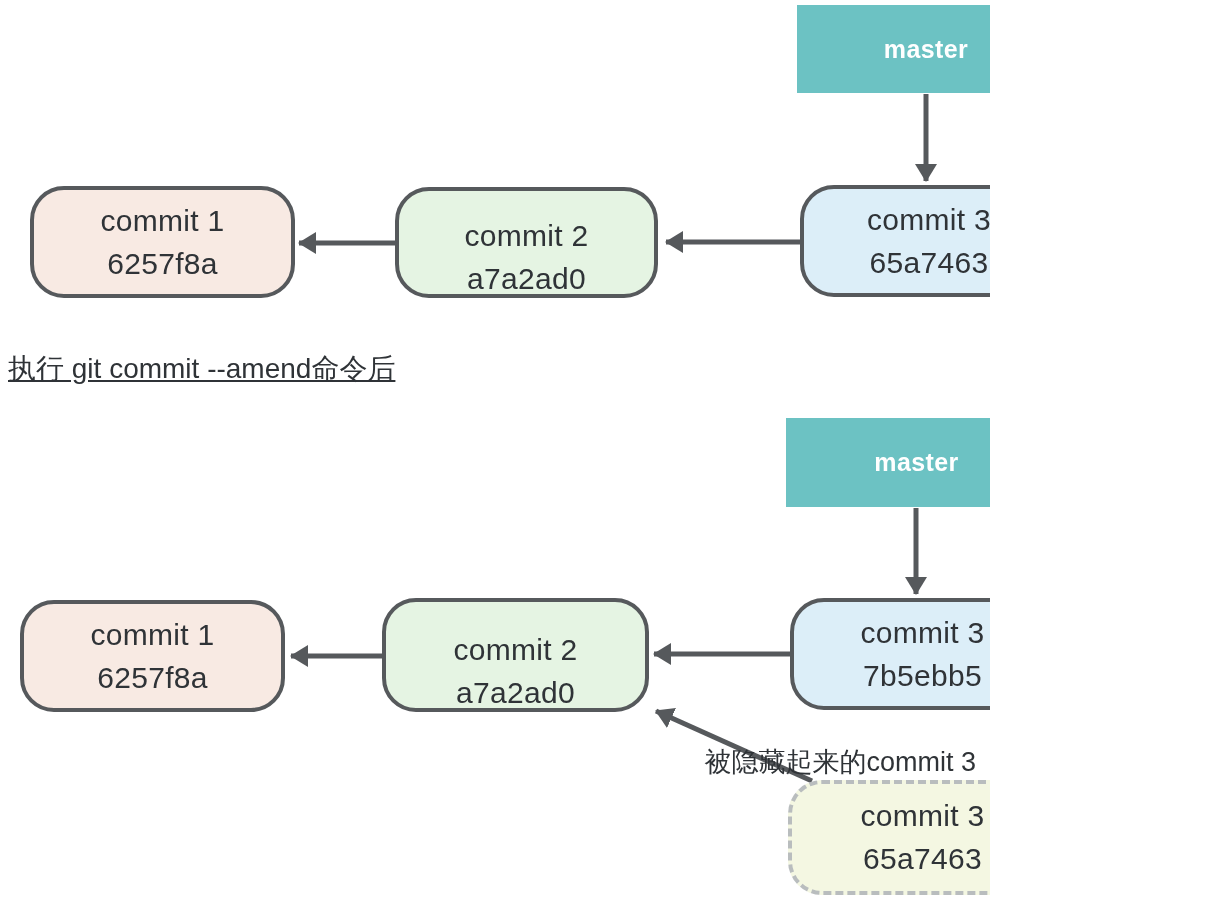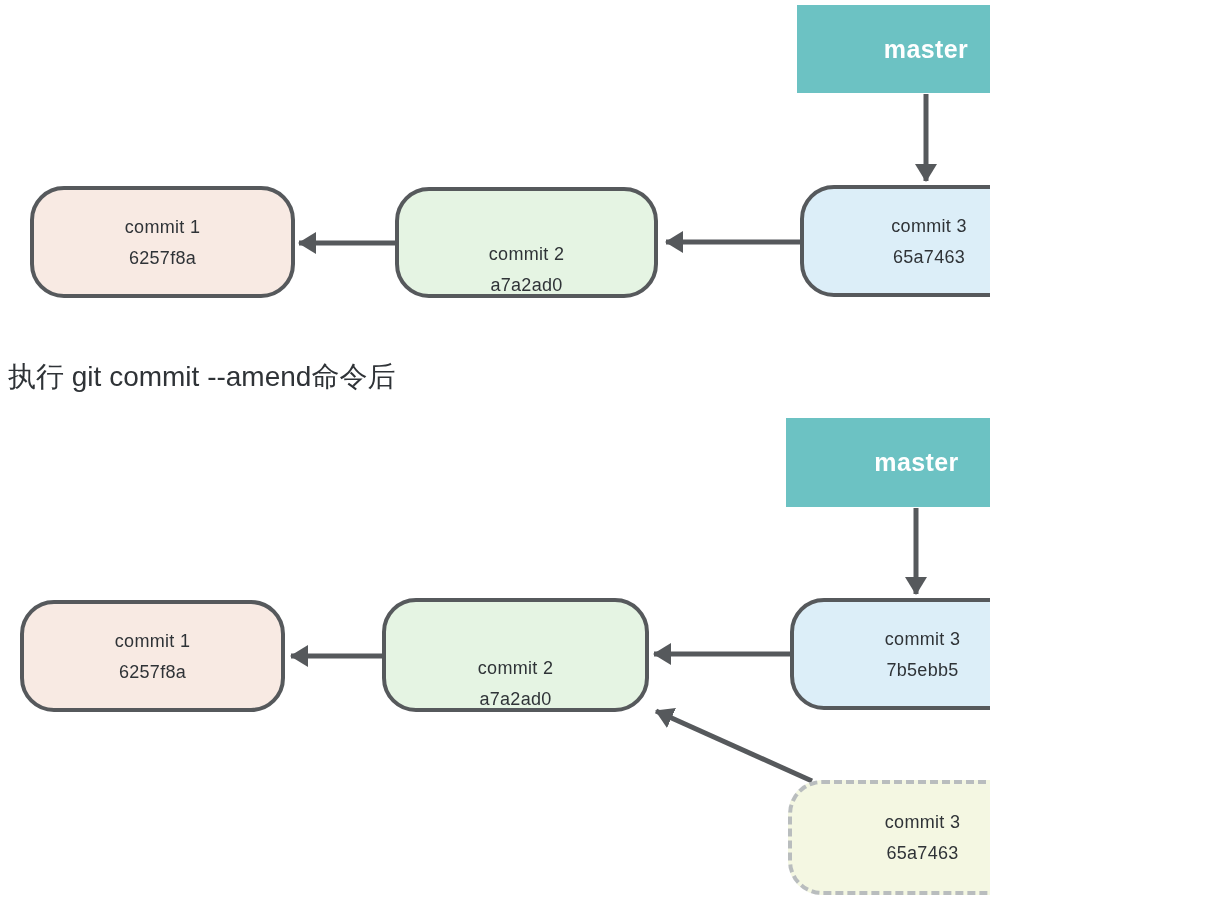--- a/index.html
+++ b/index.html
@@ -12,21 +12,21 @@
     overflow:hidden;
   }
   *{box-sizing:border-box;}
   .node{
     position:absolute;
     border:4px solid var(--line,#56595c);
     border-radius:34px;
     display:flex;flex-direction:column;
     align-items:center;justify-content:center;
     gap:13px;
-    font-size:18px;
+    font-size:30px;
     letter-spacing:0.3px;
   }
   .node .line1,.node .line2{line-height:1;}
   .fill-pink{background:var(--pink,#f8eae3);}
   .fill-green{background:var(--green,#e5f4e3);justify-content:flex-end;}
   .fill-blue{background:var(--blue,#dceef8);}
   .fill-yellow{background:var(--yellow,#f4f7e2);}
   .dashed{
     border:4px dashed var(--dash,#b9bdbe);
   }
@@ -94,40 +94,41 @@
   <div class="node fill-green" style="left:395px;top:187px;width:263px;height:111px;">
     <span class="line1">commit 2</span>
     <span class="line2">a7a2ad0</span>
   </div>
 
   <div class="node fill-blue" style="left:800px;top:185px;width:258px;height:112px;">
     <span class="line1">commit 3</span>
     <span class="line2">65a7463</span>
   </div>
 
-  <div class="caption" style="left:8px;top:358px;">执行 git commit --amend命令后</div>
+  <div class="caption" style="left:8px;top:350px;text-decoration:underline;">执行 git commit --amend命令后</div>
 
   <div class="branch" style="left:786px;top:418px;width:261px;height:89px;">
     <span>master</span>
   </div>
 
   <div class="node fill-pink" style="left:20px;top:600px;width:265px;height:112px;">
     <span class="line1">commit 1</span>
     <span class="line2">6257f8a</span>
   </div>
 
   <div class="node fill-green" style="left:382px;top:598px;width:267px;height:114px;">
     <span class="line1">commit 2</span>
     <span class="line2">a7a2ad0</span>
   </div>
 
   <div class="node fill-blue" style="left:790px;top:598px;width:265px;height:112px;">
     <span class="line1">commit 3</span>
     <span class="line2">7b5ebb5</span>
   </div>
 
+  <div class="note" style="right:14px;top:744px;">被隐藏起来的commit 3</div>
 
   <div class="node fill-yellow dashed" style="left:788px;top:780px;width:269px;height:115px;">
     <span class="line1">commit 3</span>
     <span class="line2">65a7463</span>
   </div>
 
 </div>
 
 </body></html>

